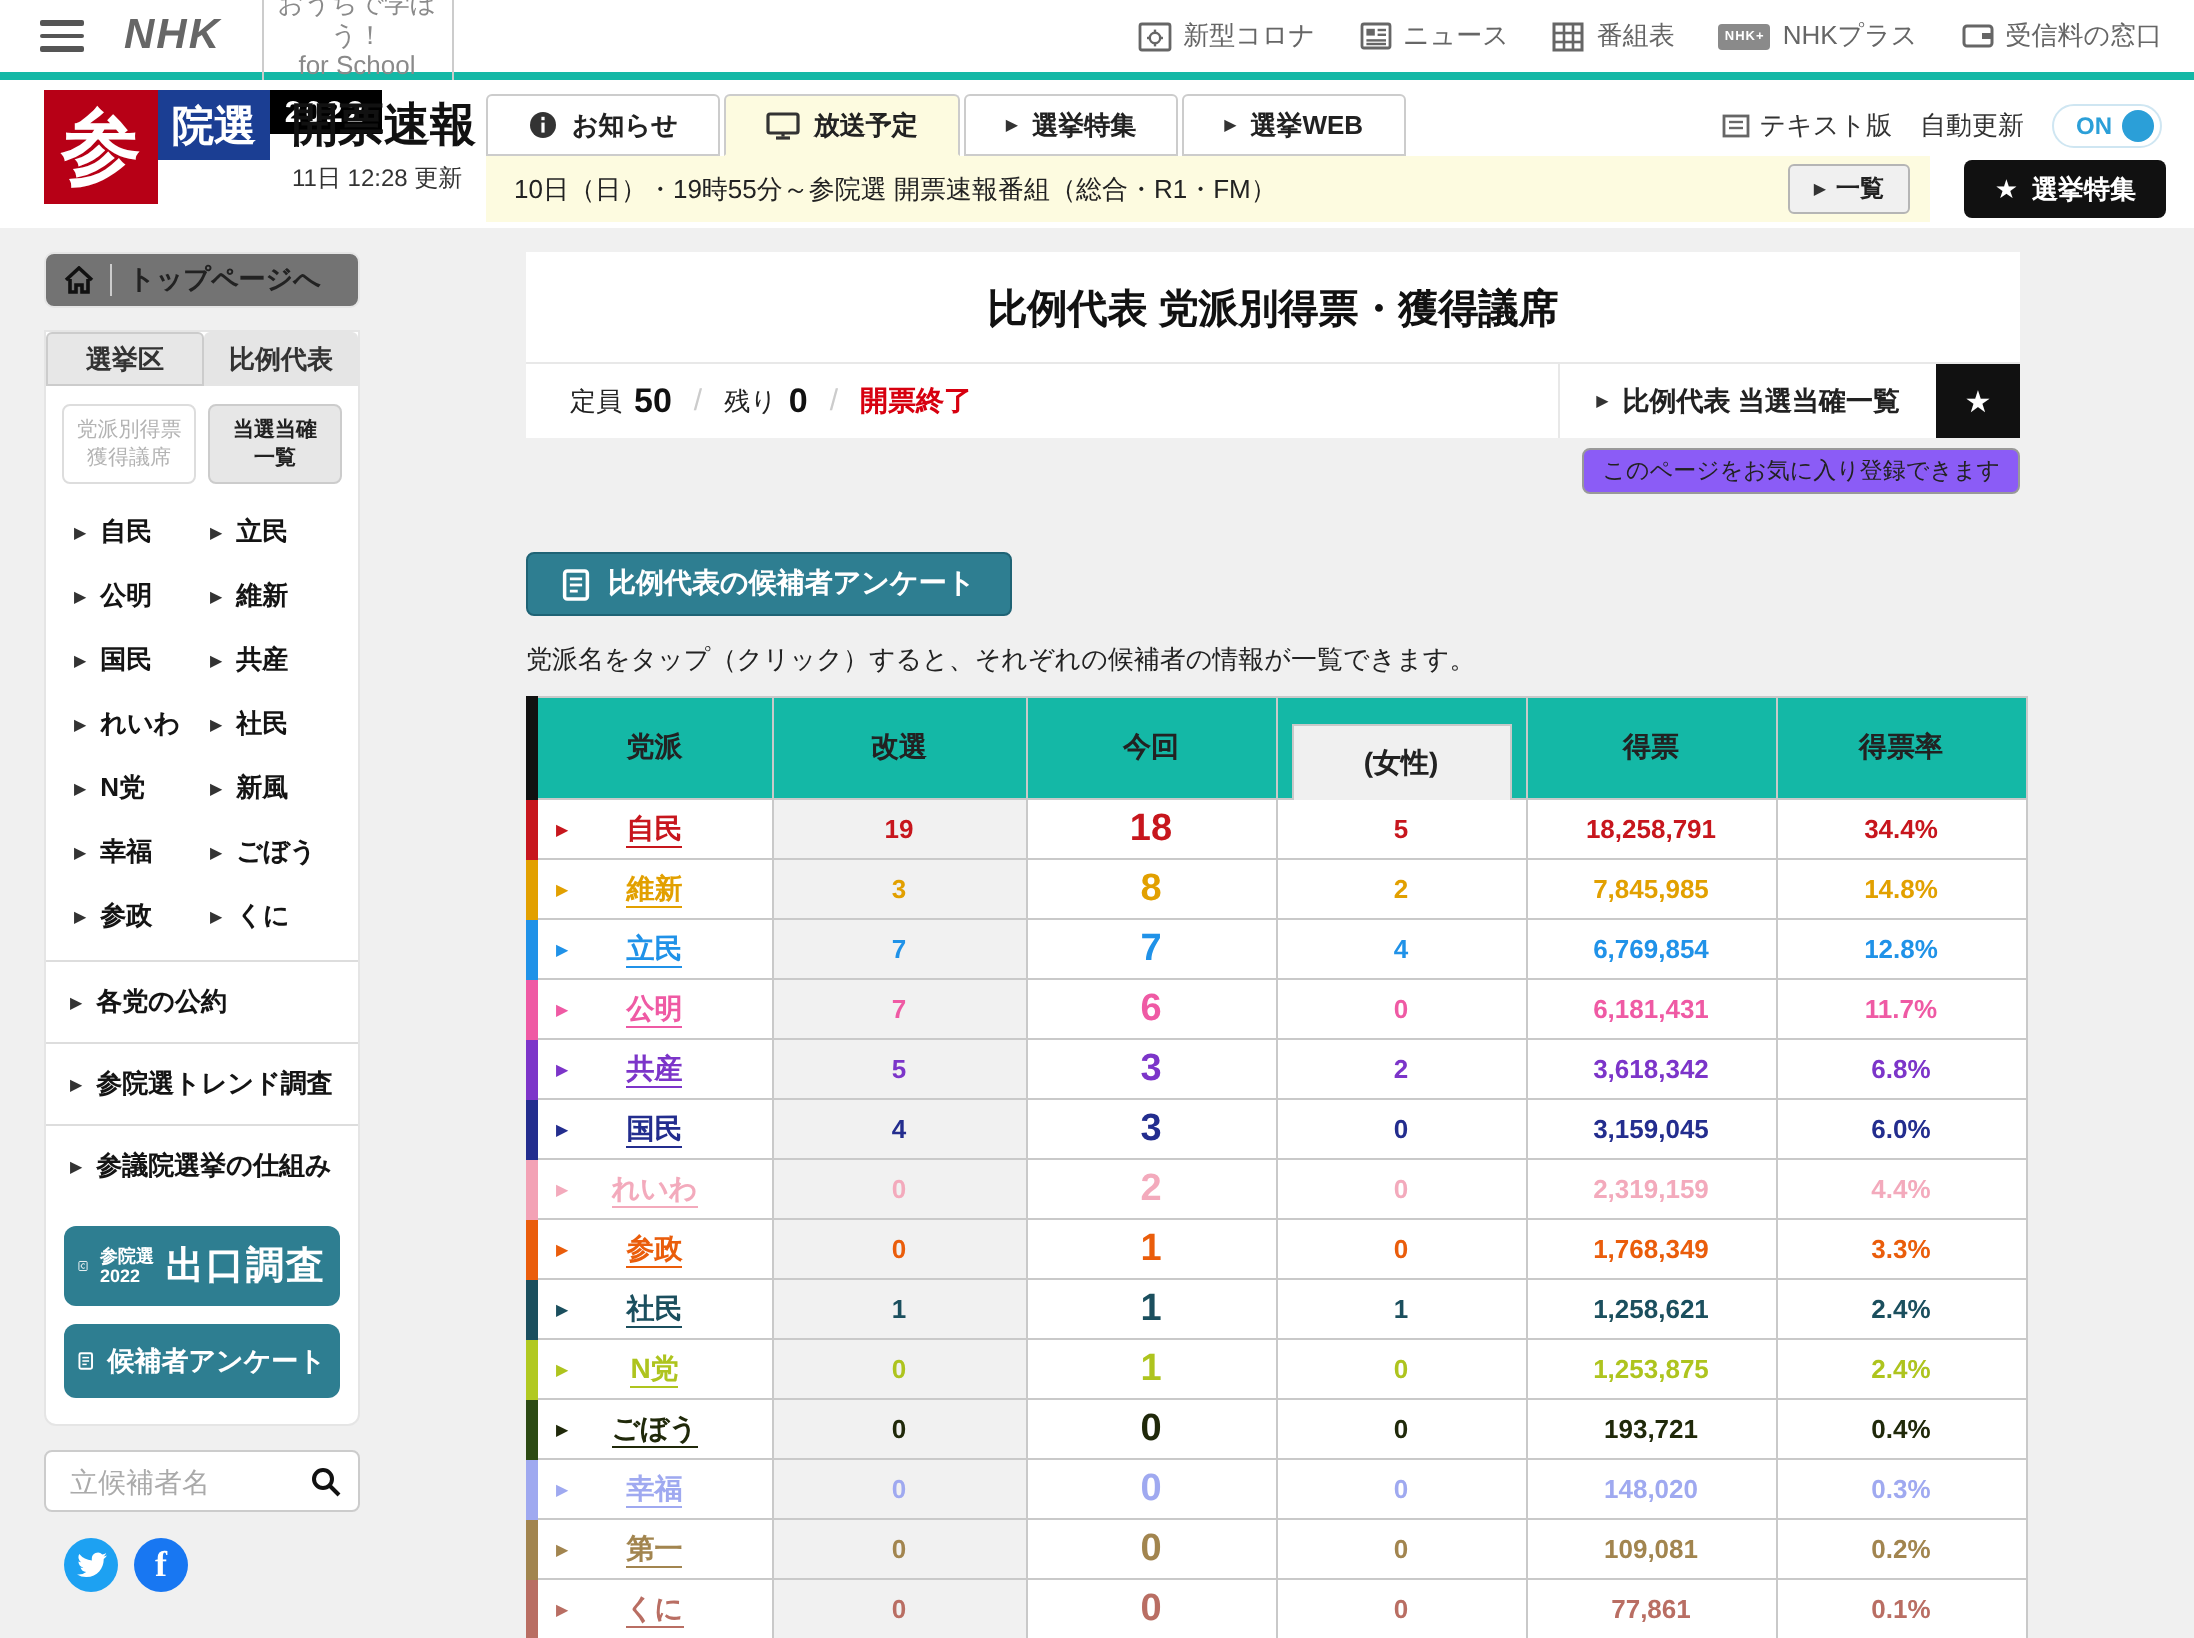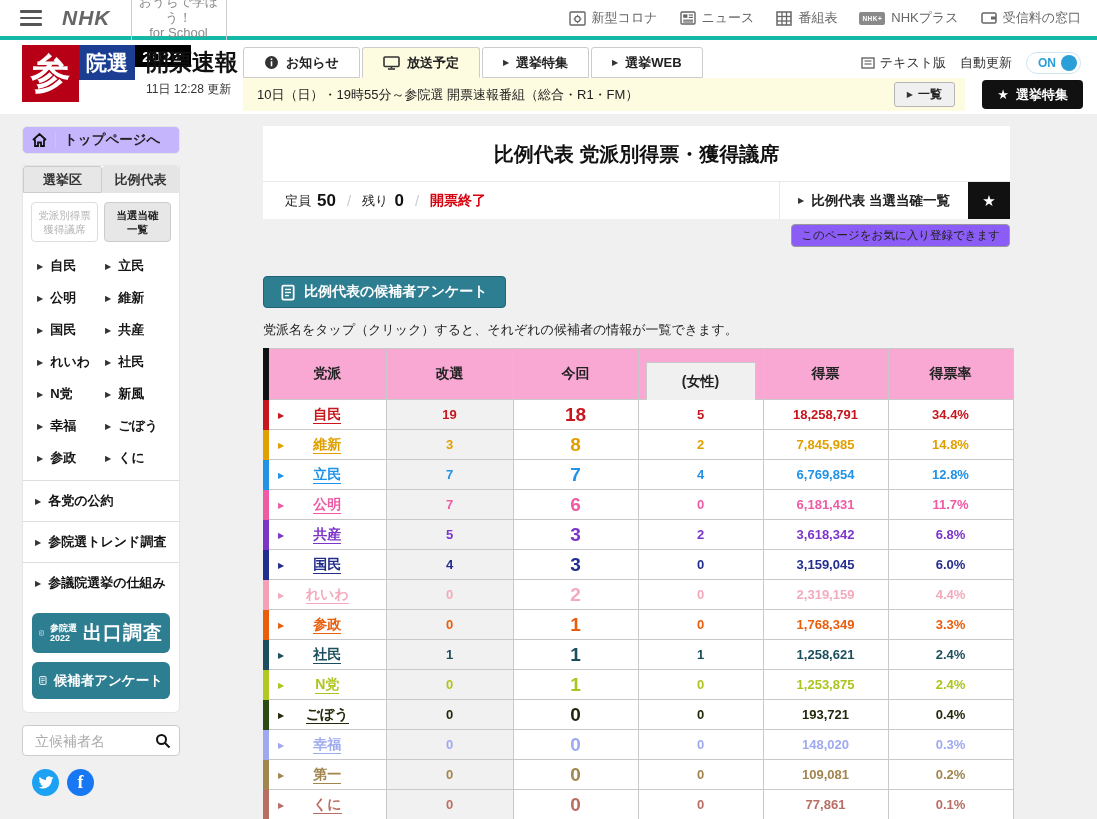--- a/index.html
+++ b/index.html
@@ -56,21 +56,21 @@
     font-size:13px; color:#333; }
   .util-item { display:flex; align-items:center; gap:5px; cursor:pointer; }
   .toggle-pill { display:flex; align-items:center; gap:5px; background:#fff; border:1px solid #cfe6f2;
     border-radius:12px; padding:2px 3px 2px 11px; color:#2b9fd8; font-weight:bold; font-size:12px; cursor:pointer; }
   .toggle-knob { width:16px; height:16px; border-radius:50%; background:#2b9fd8; }
   
   .content { display:flex; padding:12px 0 0 22px; }
   .sidebar { width:158px; flex:none; }
   .main { width:747px; margin-left:83px; flex:none; display:flex; flex-direction:column; }
   
-  .side-top { background:#c4b5fd; border:1px solid #e5e5e5; border-radius:5px; height:28px;
+  .side-top { background:#737373; border:1px solid #e5e5e5; border-radius:5px; height:28px;
     display:flex; align-items:center; padding:0 9px; gap:8px;
     font-size:13.5px; font-weight:bold; cursor:pointer; margin-bottom:11px; }
   .side-top .vdiv { width:1px; height:16px; background:#ccc; }
   .side-card { background:#fff; border:1px solid #e5e5e5; border-radius:0 0 6px 6px; margin-bottom:12px; }
   .side-tabs { display:flex; }
   .side-tab { flex:1; height:27px; display:flex; align-items:center; justify-content:center;
     font-size:13px; font-weight:bold; color:#333; background:#e7e7e7;
     border:1px solid #ccc; border-radius:3px 3px 0 0; cursor:pointer; }
   .side-tab.active { background:#e5e5e5; border:none; }
   .sub-btns { display:flex; gap:6px; padding:9px 8px 8px; }
@@ -112,21 +112,21 @@
     display:flex; align-items:center; justify-content:center; cursor:pointer; }
   .tooltip { align-self:flex-end; margin-top:5px; background:#8b5cf6; border:1px solid #999;
     border-radius:4px; font-size:11.5px; padding:3px 9px; color:#222; }
   .main-survey-btn { margin-top:29px; align-self:flex-start; background:#2e7e91; border:1px solid #1f6375;
     border-radius:4px; color:#fff; font-size:14px; font-weight:bold;
     display:flex; align-items:center; gap:9px; padding:6px 17px; cursor:pointer; }
   .desc { font-size:13px; color:#222; margin:13px 0 9px; }
   
   table.results { border-collapse:collapse; width:747px; table-layout:fixed; background:#fff; }
   .results th, .results td { border:1px solid #c9c9c9; text-align:center; vertical-align:middle; padding:0; }
-  .results th { background:#f9a8d4; font-size:14px; font-weight:bold; color:#222; height:51px; }
+  .results th { background:#14b8a6; font-size:14px; font-weight:bold; color:#222; height:51px; }
   th.th-party { border-left:6px solid #111; }
   th.th-josei { position:relative; }
   th.th-josei .inner { position:absolute; left:7px; right:7px; top:13px; bottom:-1px;
     border:1px solid #c9c9c9; border-bottom:none; background:#f0f0f0;
     display:flex; align-items:center; justify-content:center; }
   .results td { height:30px; font-weight:bold; }
   td.party-cell { position:relative; }
   td.party-cell .row-arrow { position:absolute; left:9px; top:50%; transform:translateY(-50%); font-size:8px; }
   td.party-cell .pname { font-size:14px; border-bottom:1.5px solid currentColor; padding-bottom:1px; cursor:pointer; }
   td.c-kaisen { background:#f1f1f1; font-size:13px; }

